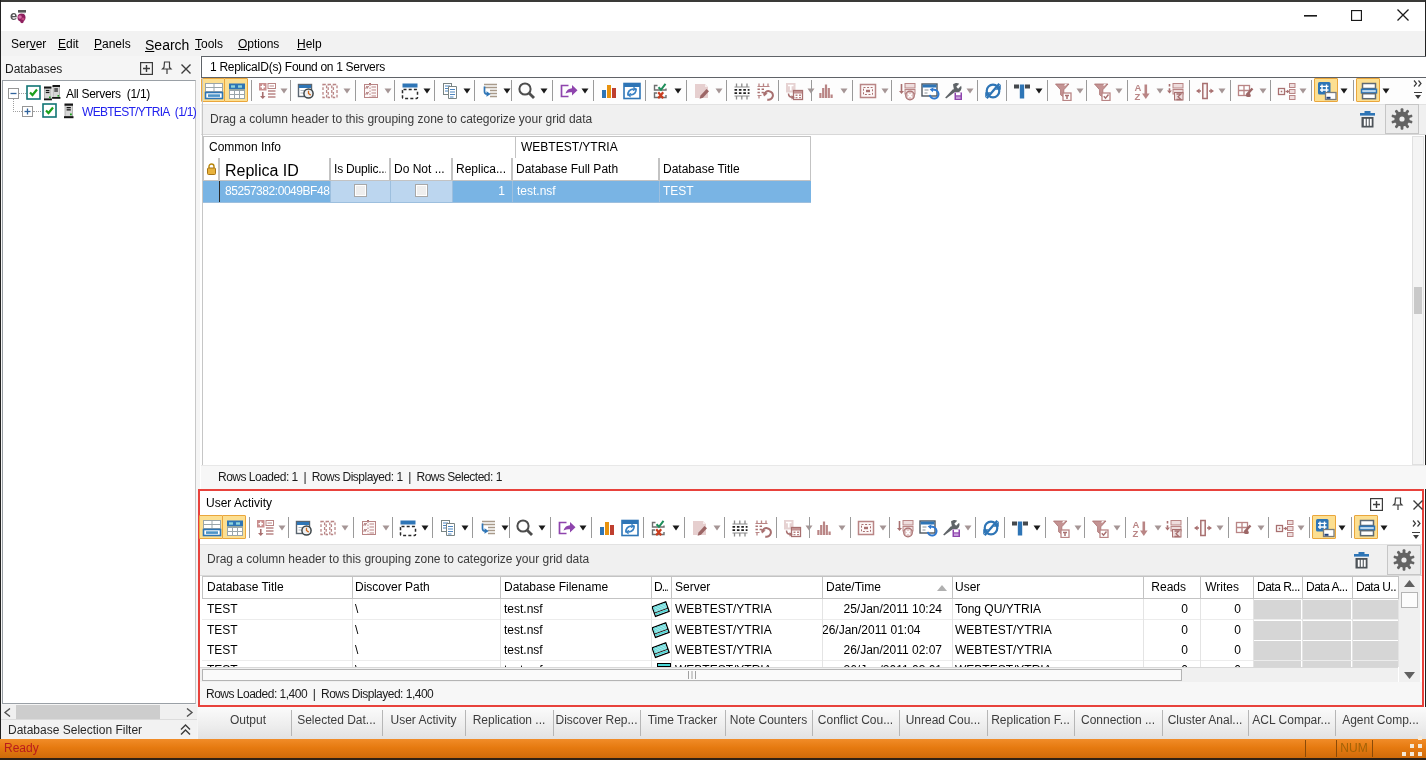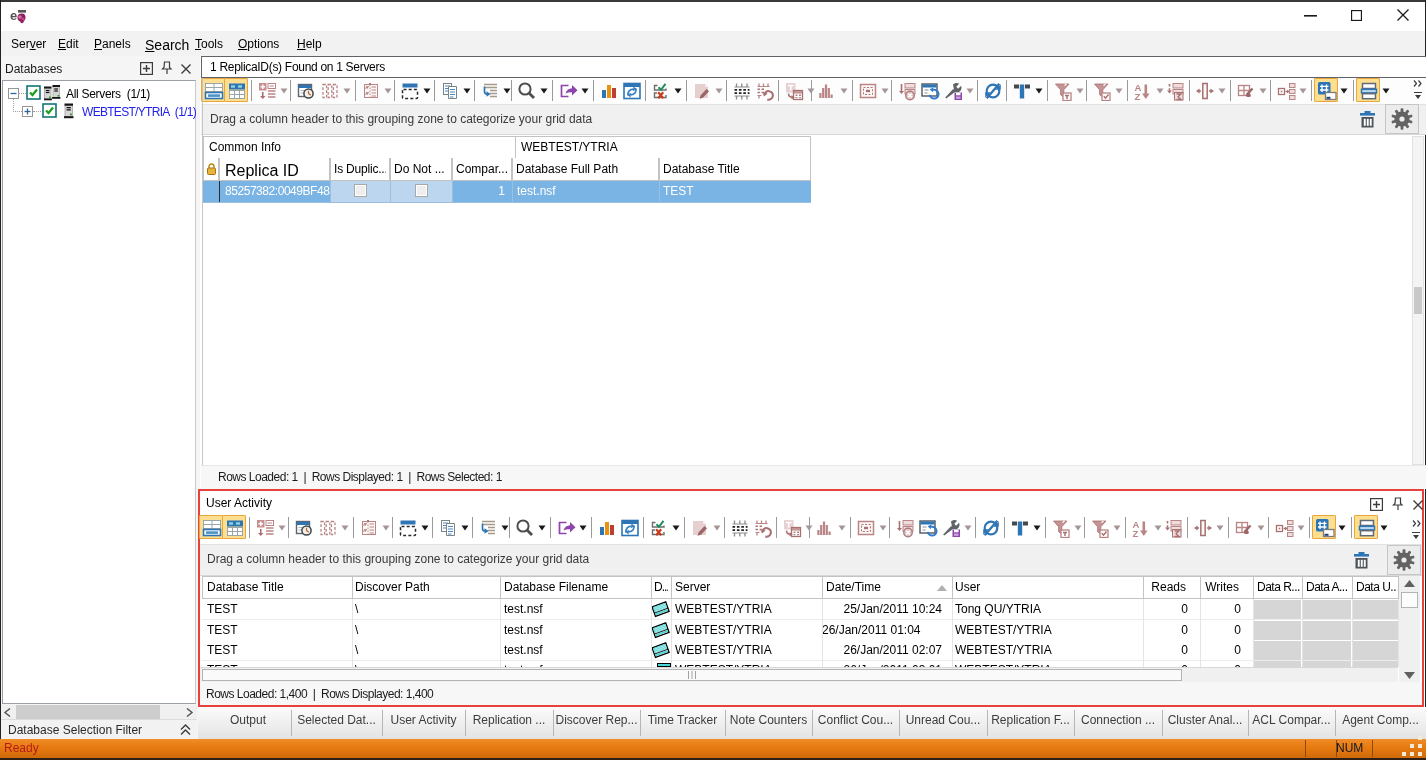--- a/index.html
+++ b/index.html
@@ -464,21 +464,21 @@
 <div class="abs" style="left:209px;top:140px;font-size:12px">Common Info</div>
 <div class="abs" style="left:521px;top:140px;font-size:12px">WEBTEST/YTRIA</div>
 <div class="abs" style="left:203px;top:158px;width:16px;height:23px;background:#fff;border:1px solid #c3c3c3;border-top:none"></div>
 <div class="abs" style="left:219px;top:158px;width:111px;height:23px;background:#fff;border:1px solid #c3c3c3;border-top:none"></div>
 <div class="abs" style="left:225px;top:162px;font-size:16px;white-space:nowrap;overflow:hidden;width:103px">Replica ID</div>
 <div class="abs" style="left:330px;top:158px;width:60px;height:23px;background:#fff;border:1px solid #c3c3c3;border-top:none"></div>
 <div class="abs" style="left:334px;top:162px;font-size:12px;white-space:nowrap;overflow:hidden;width:52px"><span style="letter-spacing:-0.2px">Is Duplic...</span></div>
 <div class="abs" style="left:390px;top:158px;width:62px;height:23px;background:#fff;border:1px solid #c3c3c3;border-top:none"></div>
 <div class="abs" style="left:394px;top:162px;font-size:12px;white-space:nowrap;overflow:hidden;width:54px">Do Not ...</div>
 <div class="abs" style="left:452px;top:158px;width:60px;height:23px;background:#fff;border:1px solid #c3c3c3;border-top:none"></div>
-<div class="abs" style="left:456px;top:162px;font-size:12px;white-space:nowrap;overflow:hidden;width:52px">Compar...</div>
+<div class="abs" style="left:456px;top:162px;font-size:12px;white-space:nowrap;overflow:hidden;width:52px">Replica...</div>
 <div class="abs" style="left:512px;top:158px;width:147px;height:23px;background:#fff;border:1px solid #c3c3c3;border-top:none"></div>
 <div class="abs" style="left:516px;top:162px;font-size:12px;white-space:nowrap;overflow:hidden;width:139px">Database Full Path</div>
 <div class="abs" style="left:659px;top:158px;width:152px;height:23px;background:#fff;border:1px solid #c3c3c3;border-top:none"></div>
 <div class="abs" style="left:663px;top:162px;font-size:12px;white-space:nowrap;overflow:hidden;width:144px">Database Title</div>
 <svg style="position:absolute;left:206px;top:163px" width="11" height="13" viewBox="0 0 11 13">
       <path d="M3 5V3.5a2.5 2.5 0 0 1 5 0V5" fill="none" stroke="#b8860b" stroke-width="1.4"></path>
       <rect x="1.5" y="5" width="8" height="6.5" rx="1" fill="#e8b23c" stroke="#a87414"></rect>
     </svg>
 <div class="abs" style="left:203px;top:181px;width:608px;height:21px;background:#79b4e4"></div>
 <div class="abs" style="left:330px;top:181px;width:60px;height:21px;background:#bcd6ef"></div>
@@ -1017,21 +1017,21 @@
 <div class="abs" style="left:1162px;top:710px;width:1px;height:26px;background:#b6b6b6"></div>
 <div class="abs" style="left:1248px;top:713px;width:87px;text-align:center;font-size:12px;color:#3d3d3d;white-space:nowrap;overflow:hidden">ACL Compar...</div>
 <div class="abs" style="left:1248px;top:710px;width:1px;height:26px;background:#b6b6b6"></div>
 <div class="abs" style="left:1335px;top:713px;width:91px;text-align:center;font-size:12px;color:#3d3d3d;white-space:nowrap;overflow:hidden">Agent Comp...</div>
 <div class="abs" style="left:1335px;top:710px;width:1px;height:26px;background:#b6b6b6"></div>
 <div class="abs" style="left:0;top:739px;width:1426px;height:19px;background:linear-gradient(#f18c28,#e67a10 45%,#cf6a0a)"></div>
 <div class="abs" style="left:4px;top:741px;font-size:12px;color:#b91c1c">Ready</div>
 <div class="abs" style="left:1305px;top:740px;width:1px;height:17px;background:#8a4a08"></div>
 <div class="abs" style="left:1336px;top:740px;width:1px;height:17px;background:#8a4a08"></div>
 <div class="abs" style="left:1372px;top:740px;width:1px;height:17px;background:#8a4a08"></div>
-<div class="abs" style="left:1336px;top:741px;width:36px;text-align:left;font-size:12px;color:#0f172a">NUM</div>
+<div class="abs" style="left:1336px;top:741px;width:36px;text-align:center;font-size:12px;color:#a16207">NUM</div>
 <svg style="position:absolute;left:1402px;top:736px" width="21" height="21" viewBox="0 0 21 21">
       <rect x="16" y="0" width="4" height="4" fill="#f5e9d8"></rect>
       <rect x="16" y="8" width="4" height="4" fill="#f5e9d8"></rect>
       <rect x="16" y="16" width="4" height="4" fill="#f5e9d8"></rect>
       <rect x="8" y="8" width="4" height="4" fill="#f5e9d8"></rect>
       <rect x="8" y="16" width="4" height="4" fill="#f5e9d8"></rect>
       <rect x="0" y="16" width="4" height="4" fill="#f5e9d8"></rect>
     </svg>
 <div class="abs" style="left:0;top:758px;width:1426px;height:2px;background:#2e2014"></div>
 </div>

